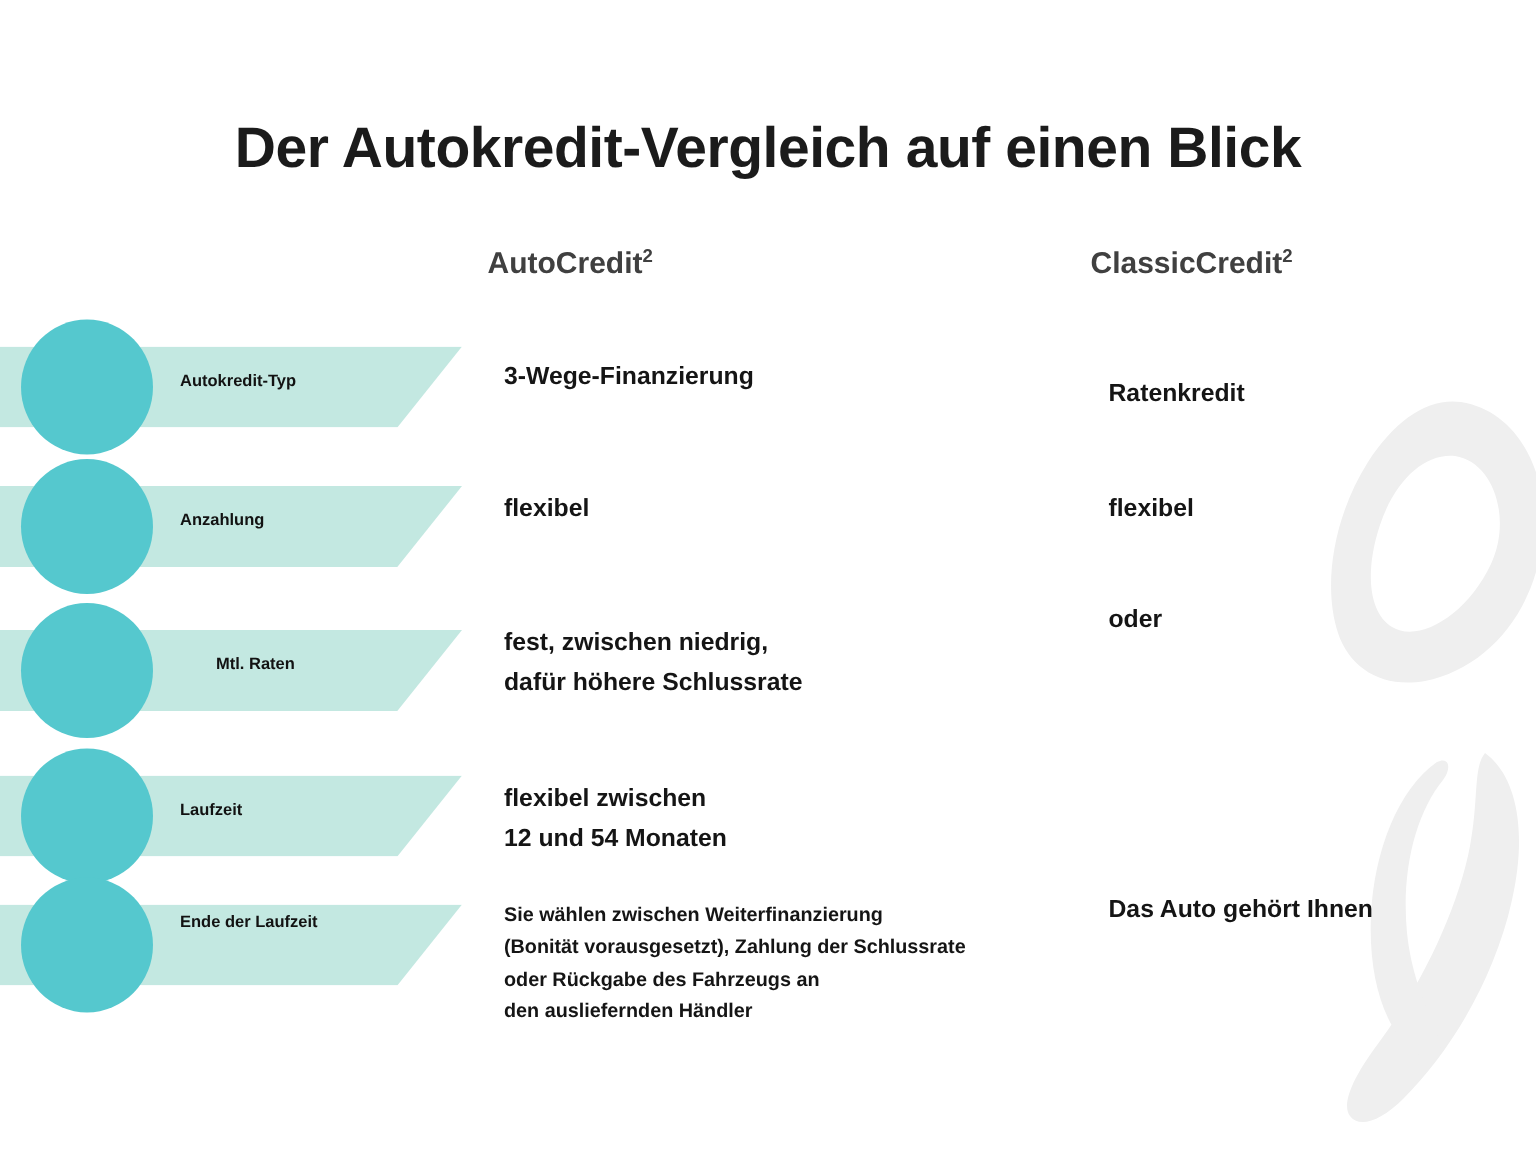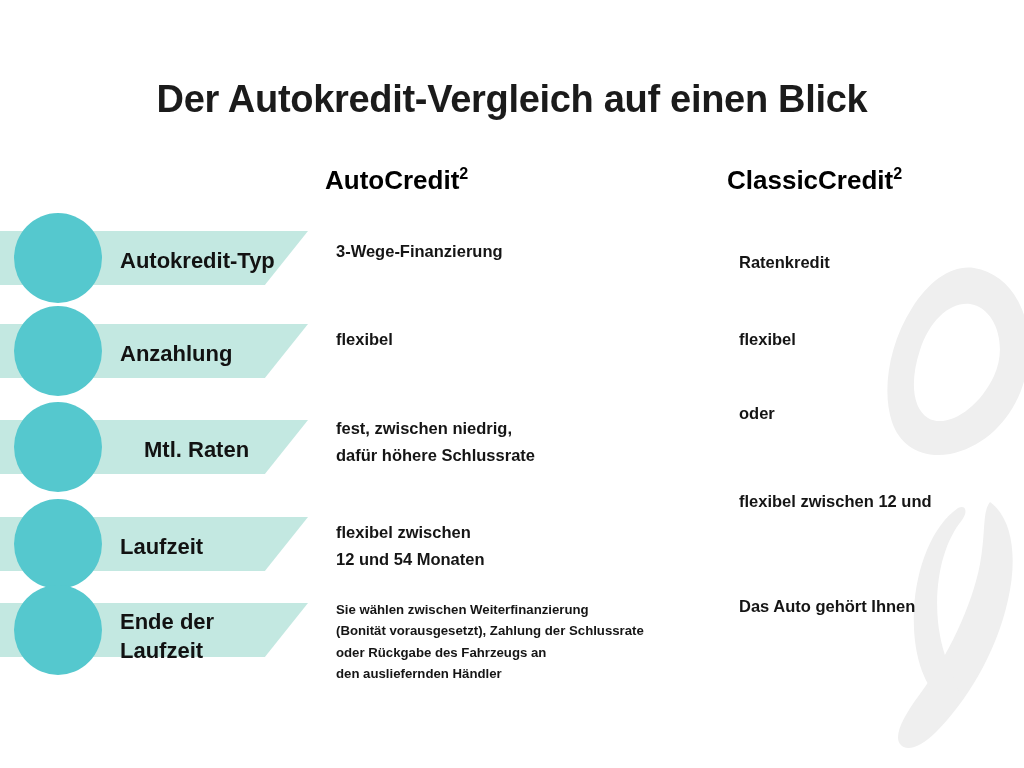--- a/index.html
+++ b/index.html
@@ -45,23 +45,23 @@
     white-space: nowrap;
     z-index: 3;
   }
   .title .t-light { font-weight: 700; }
   .title .t-bold  { font-weight: 700; margin-top: 33px; }
 
   
   .col-head {
     position: absolute;
     top: 165px;
-    font-size: 26px;
+    font-size: 20px;
     font-weight: 700;
-    color: #000000;
+    color: #404040;
     white-space: nowrap;
     z-index: 3;
   }
   #head-auto    { left: 325px; }
   #head-classic { left: 727px; }
   .sup {
     font-size: 0.62em;
     vertical-align: super;
     line-height: 0;
   }
@@ -90,21 +90,21 @@
     height: 90px;
     border-radius: 50%;
     background: #55c8ce;
     z-index: 2;
   }
 
   .row-label {
     position: absolute;
     left: 120px;
     width: 180px;
-    font-size: 22px;
+    font-size: 11px;
     font-weight: 700;
     color: #121212;
     line-height: 1.30;
     z-index: 3;
   }
 
   
   .cell {
     position: absolute;
     color: #151515;
@@ -191,21 +191,20 @@
       <div class="banner"></div>
       <div class="bubble"></div>
       <div class="row-label" style="top:16px;">
         <span class="line">Laufzeit</span>
       </div>
       <div class="cell cell-auto sz-normal" style="top:2px;">
         <span class="line">flexibel zwischen</span>
         <span class="line">12 und 54 Monaten</span>
       </div>
       <div class="cell cell-classic sz-normal" style="top:-29px;">
-        <span class="line">flexibel zwischen 12 und</span>
       </div>
     </div>
 
     <div class="row" style="top:603px;">
       <div class="banner"></div>
       <div class="bubble"></div>
       <div class="row-label" style="top:5px;">
         <span class="line">Ende der</span>
         <span class="line">Laufzeit</span>
       </div>

